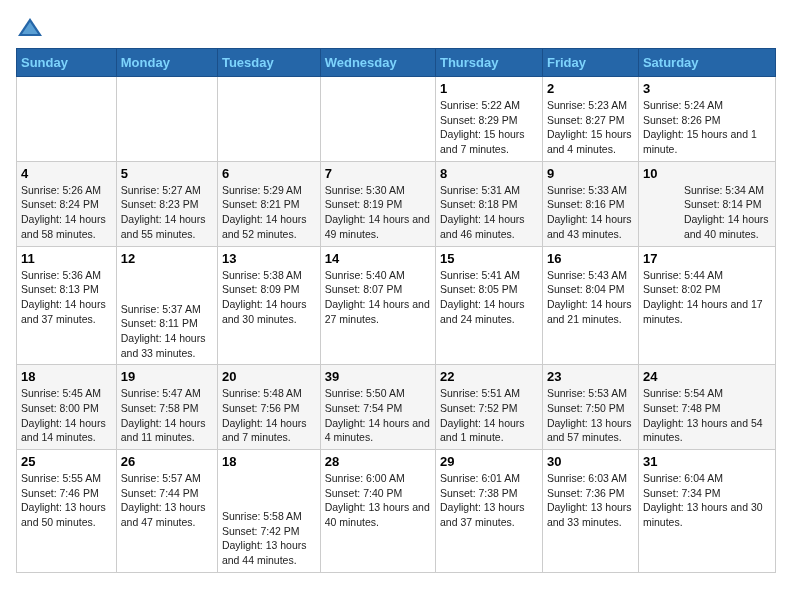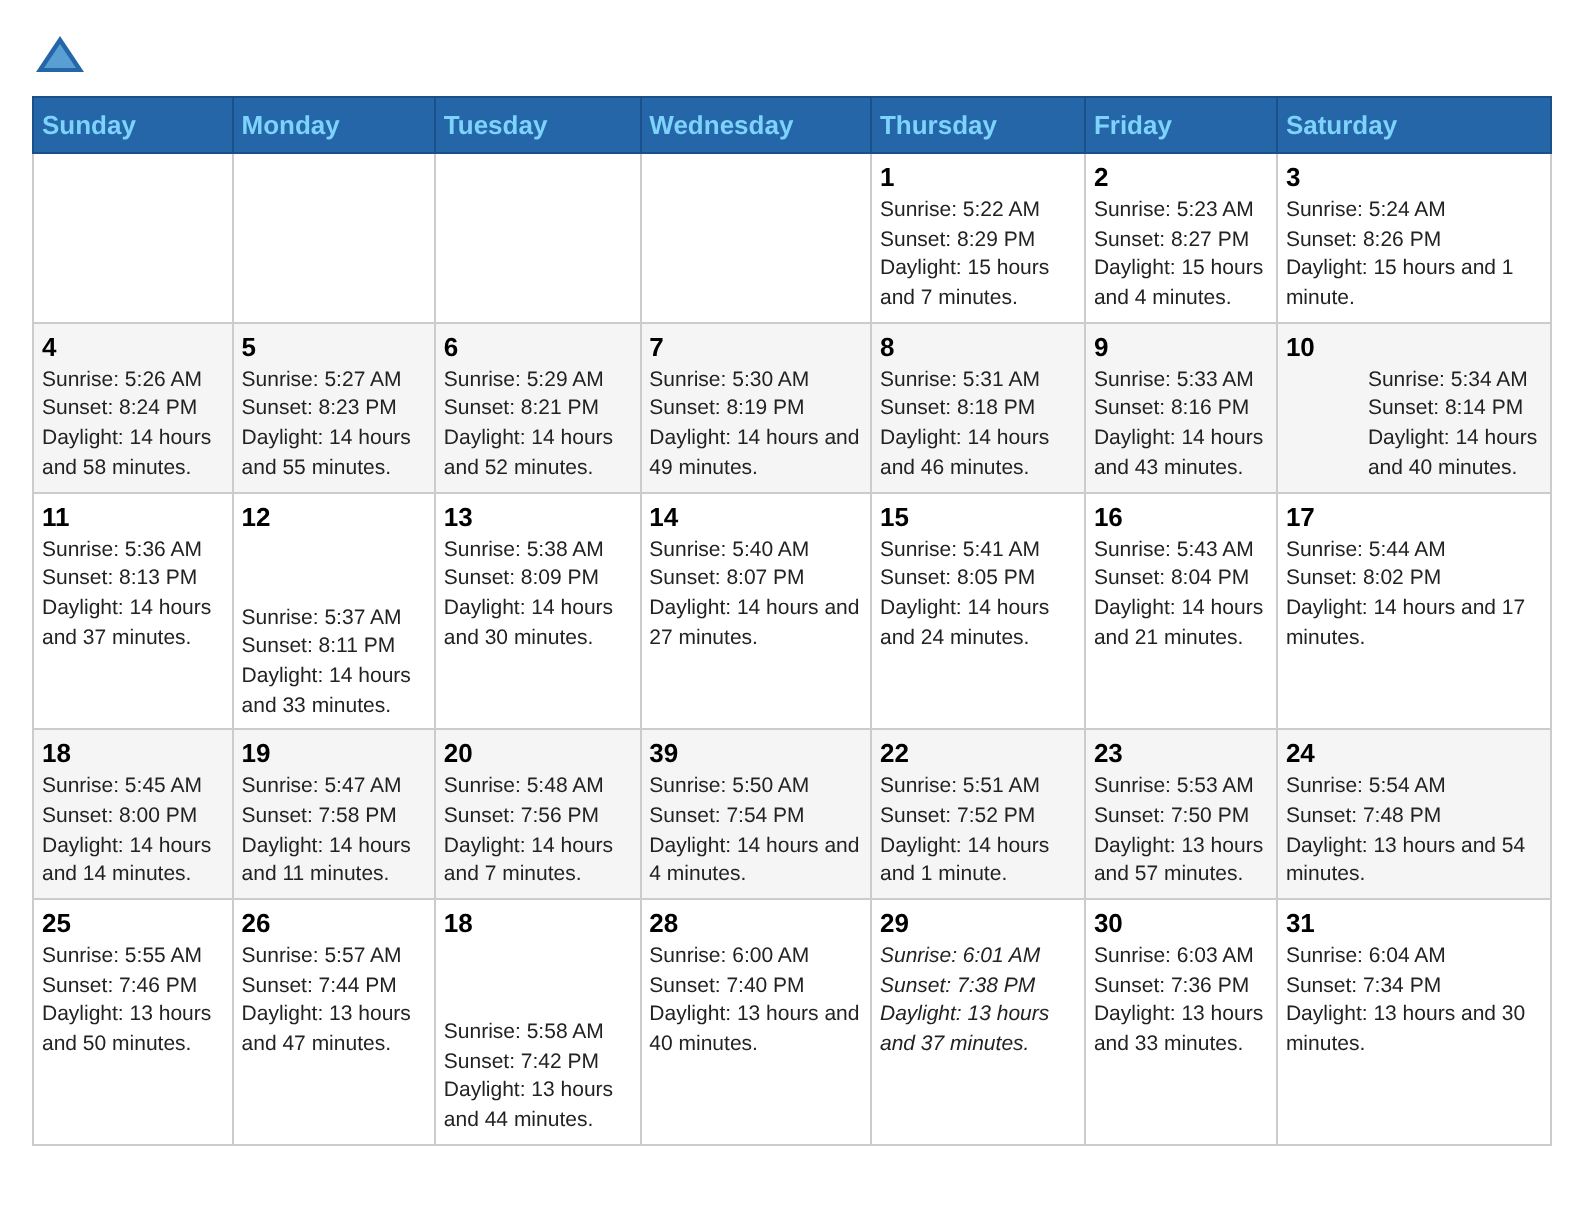--- a/index.html
+++ b/index.html
@@ -288,21 +288,21 @@
 Daylight: 13 hours and 44 minutes.</div>
         </td>
         <td>
           <span class="day-num">28</span>
           <div class="day-info" style="white-space: pre-line;">Sunrise: 6:00 AM
 Sunset: 7:40 PM
 Daylight: 13 hours and 40 minutes.</div>
         </td>
         <td>
           <span class="day-num">29</span>
-          <div class="day-info" style="white-space: pre-line; font-style: italic;">Sunrise: 6:01 AM
+          <div class="day-info" style="white-space: pre-line;">Sunrise: 6:01 AM
 Sunset: 7:38 PM
 Daylight: 13 hours and 37 minutes.</div>
         </td>
         <td>
           <span class="day-num">30</span>
           <div class="day-info" style="white-space: pre-line;">Sunrise: 6:03 AM
 Sunset: 7:36 PM
 Daylight: 13 hours and 33 minutes.</div>
         </td>
         <td>

